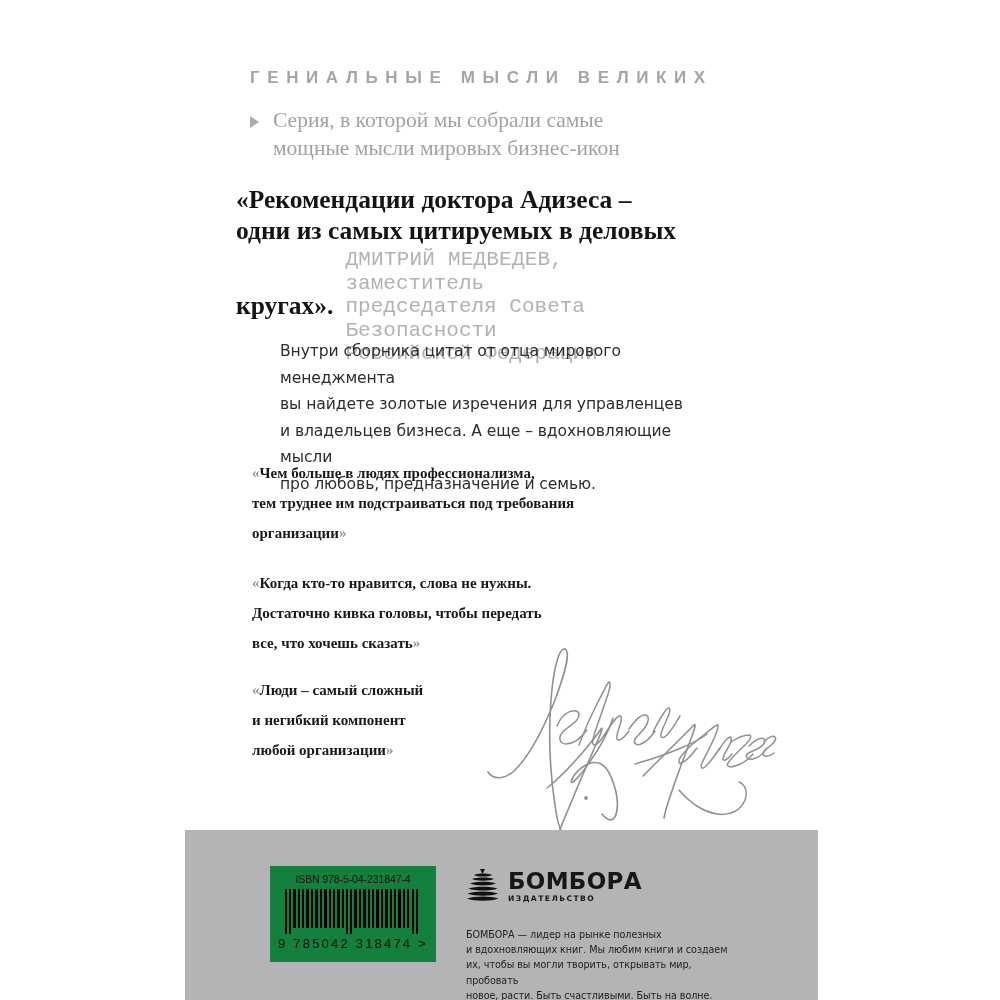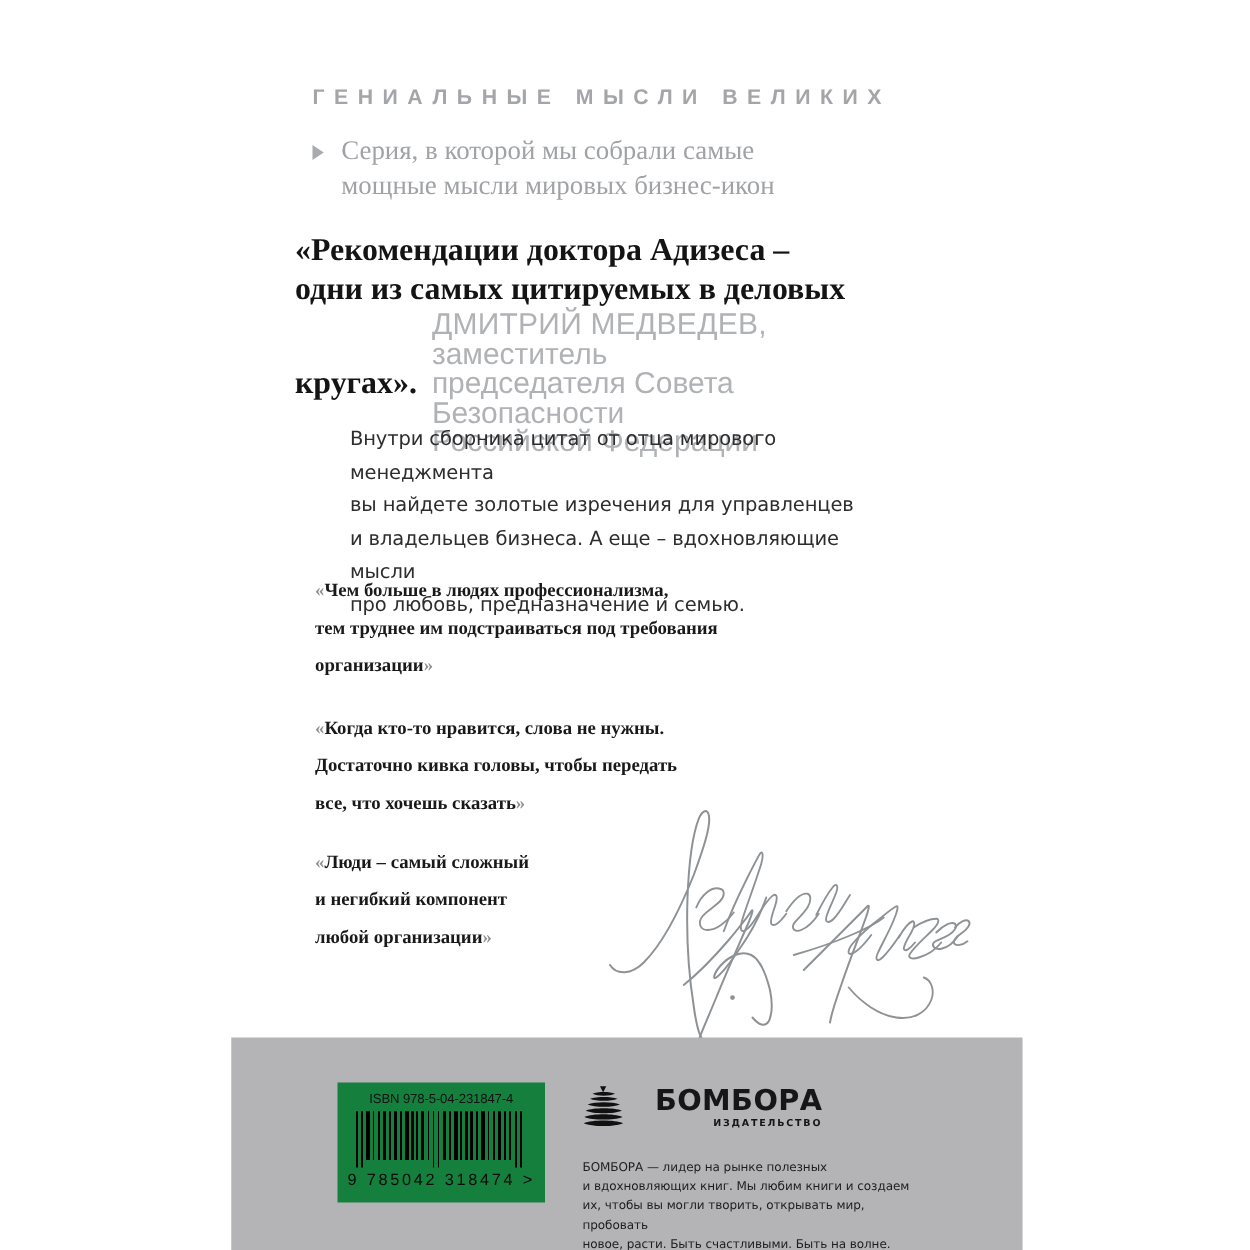--- a/index.html
+++ b/index.html
@@ -75,23 +75,23 @@
   .endorsement .last-line {
     display: flex;
     align-items: center;
   }
   .endorsement .last-line .lead {
     flex: 0 0 auto;
   }
 
   .attribution {
     margin-left: 12px;
-    font-family: Liberation Sans, sans-serif;
+    font-family: Liberation Mono, monospace;
     font-weight: normal;
-    font-size: 24px;
+    font-size: 21px;
     line-height: 23.5px;
     color: #b0b2b5;
     flex: 1 1 auto;
     padding-top: 2px;
   }
   .attribution .name {
     letter-spacing: 0.2px;
   }
 
   
@@ -182,23 +182,22 @@
   
   .publisher {
     position: absolute;
     left: 466px;
     top: 866px;
     width: 270px;
   }
   .pub-logo-row {
     display: flex;
     align-items: center;
-    gap: 25px;
+    gap: 9px;
     height: 40px;
-    text-align: right;
   }
   .pub-mark { flex: 0 0 auto; width: 33px; height: 36px; }
   .pub-mark svg { display: block; width: 100%; height: 100%; }
   .pub-wordmark {
     display: flex;
     flex-direction: column;
     justify-content: center;
   }
   .pub-name {
     font-family: "DejaVu Sans", sans-serif;

